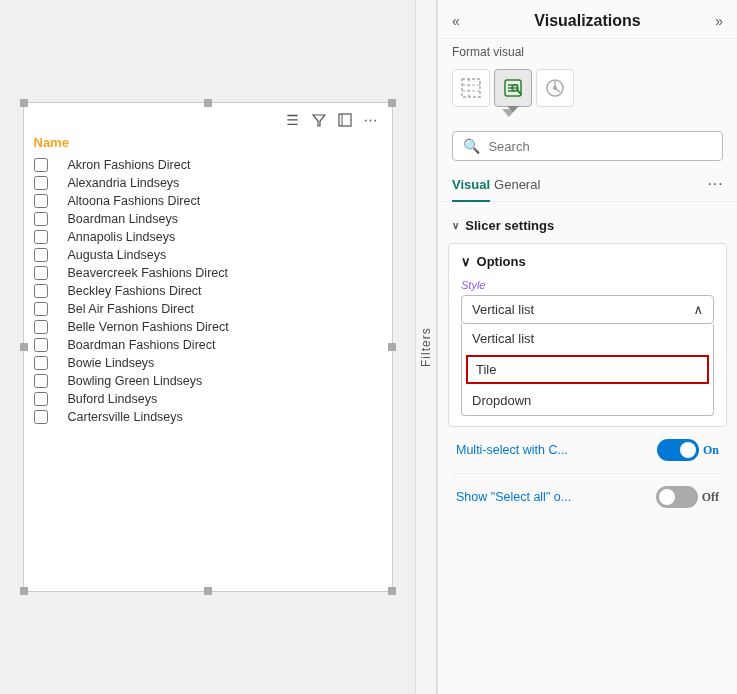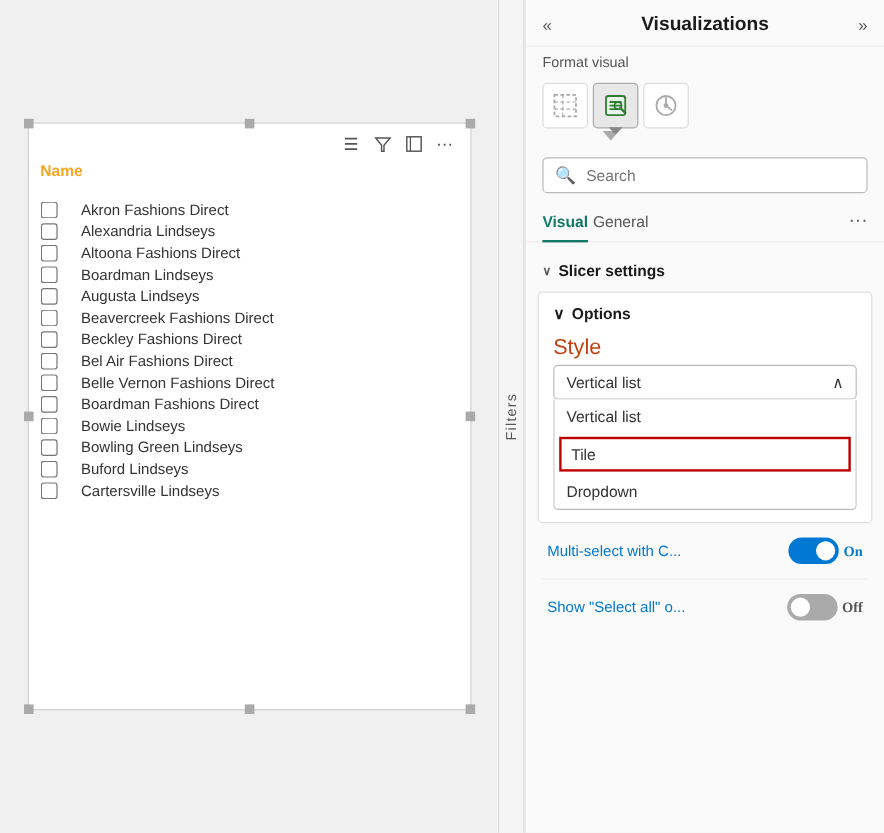--- a/index.html
+++ b/index.html
@@ -66,21 +66,21 @@
       justify-content: center;
       cursor: pointer;
       color: #555;
       font-size: 14px;
     }
 
     .slicer-title {
       color: #f5a623;
       font-weight: 600;
       font-size: 13px;
-      margin-bottom: 16px;
+      margin-bottom: 6px;
       padding-left: 2px;
     }
 
     .slicer-list {
       overflow-y: auto;
       height: 420px;
       padding-right: 4px;
     }
 
     .slicer-list::-webkit-scrollbar {
@@ -292,23 +292,24 @@
       align-items: center;
       gap: 6px;
       font-size: 13px;
       font-weight: 600;
       color: #1a1a1a;
       margin-bottom: 10px;
       cursor: pointer;
     }
 
     .style-label {
-      font-size: 18px;
-      color: #c2410c;
+      font-size: 11px;
+      color: #8b5cf6;
       margin-bottom: 4px;
+      font-style: italic;
     }
 
     .dropdown-selected {
       display: flex;
       align-items: center;
       justify-content: space-between;
       border: 1px solid #bbb;
       border-radius: 4px;
       padding: 6px 10px;
       background: white;
@@ -440,20 +441,24 @@
           <input type="checkbox" style="">
           <span>Alexandria Lindseys</span>
         </div>
         <div class="list-item">
           <input type="checkbox" style="">
           <span>Altoona Fashions Direct</span>
         </div>
         <div class="list-item">
           <input type="checkbox" style="">
           <span>Boardman Lindseys</span>
+        </div>
+        <div class="list-item">
+          <input type="checkbox" style="">
+          <span>Annapolis Lindseys</span>
         </div>
         <div class="list-item">
           <input type="checkbox" style="">
           <span>Augusta Lindseys</span>
         </div>
         <div class="list-item">
           <input type="checkbox" style="">
           <span>Beavercreek Fashions Direct</span>
         </div>
         <div class="list-item">

